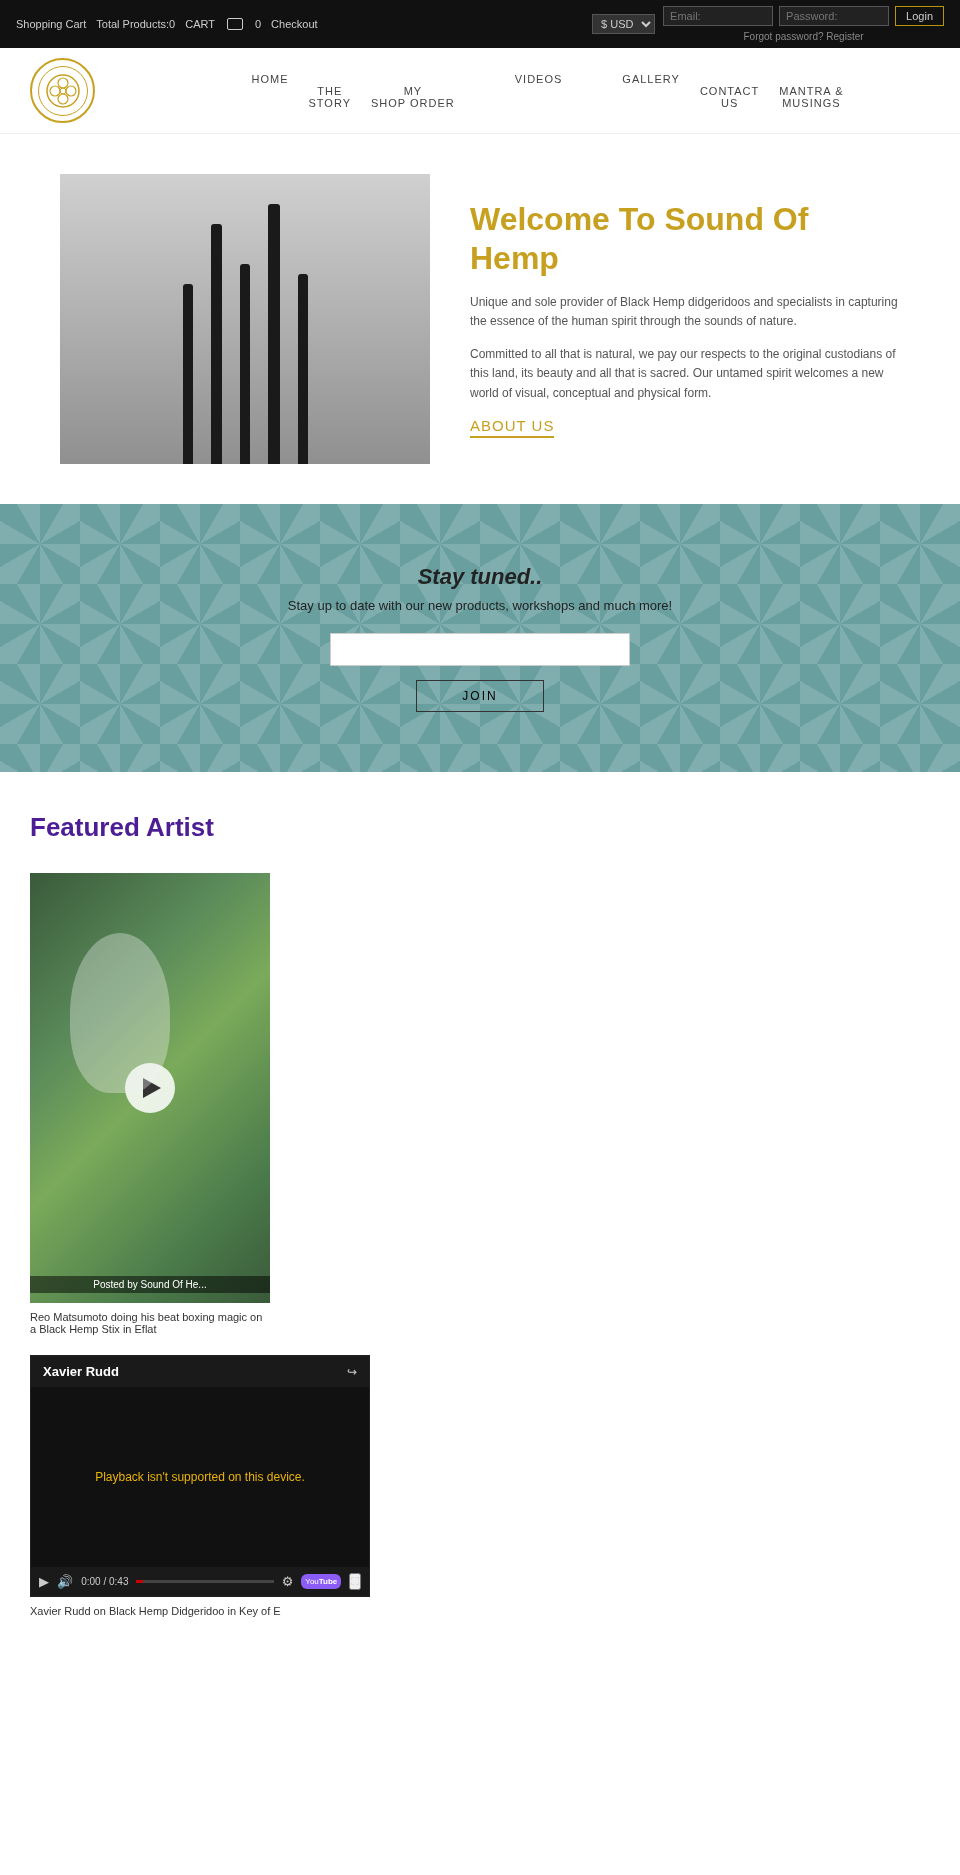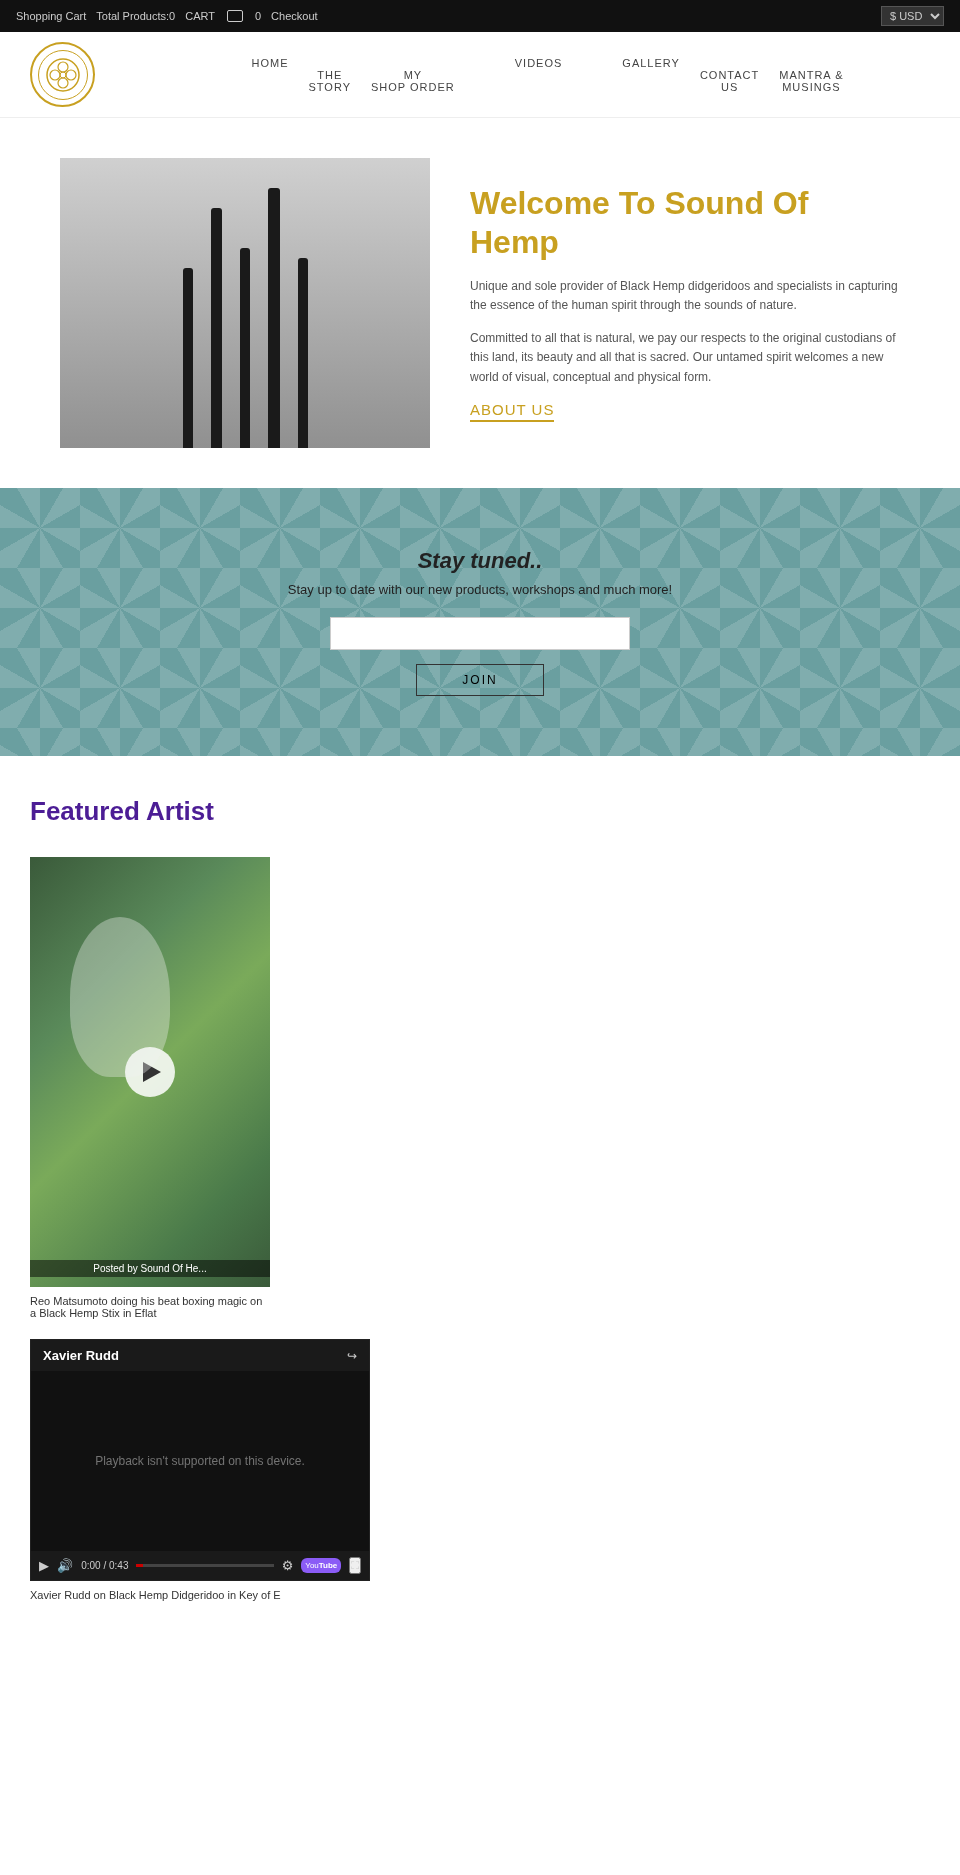--- a/index.html
+++ b/index.html
@@ -261,21 +261,21 @@
       display: flex;
       align-items: center;
       justify-content: space-between;
     }
     .video-youtube-body {
       background: #111;
       min-height: 180px;
       display: flex;
       align-items: center;
       justify-content: center;
-      color: #737373;
+      color: #eab308;
       font-size: 12px;
     }
     .video-youtube-controls {
       background: #1a1a1a;
       display: flex;
       align-items: center;
       padding: 6px 8px;
       gap: 8px;
     }
     .ctrl-btn {
@@ -328,20 +328,32 @@
     <span>Total Products:0</span>
     <span>CART</span>
     <span class="cart-icon"></span>
     <span>0</span>
     <a>Checkout</a>
   </div>
   <div class="top-bar-right">
     <select class="currency-select">
       <option>$ USD</option>
     </select>
+    <div class="top-bar-auth">
+      <div style="display:flex;flex-direction:column;gap:3px;">
+        <div style="display:flex;gap:6px;align-items:center;">
+          <input class="auth-input" type="text" placeholder="Email:" style="">
+          <input class="auth-input" type="password" placeholder="Password:" style="">
+          <button class="login-btn">Login</button>
+        </div>
+        <div style="text-align:center;">
+          <a class="forgot-link"><span>Forgot password?</span> <span>Register</span></a>
+        </div>
+      </div>
+    </div>
   </div>
 </div>
 
 <div class="nav-container">
   <div class="logo-img">
     <div class="logo-inner">
       <svg width="36" height="36" viewBox="0 0 36 36" fill="none" xmlns="http://www.w3.org/2000/svg">
         <circle cx="18" cy="18" r="16" stroke="#c8a020" stroke-width="1.5" fill="none"></circle>
         <circle cx="18" cy="10" r="5" stroke="#c8a020" stroke-width="1.2" fill="none"></circle>
         <circle cx="18" cy="26" r="5" stroke="#c8a020" stroke-width="1.2" fill="none"></circle>

